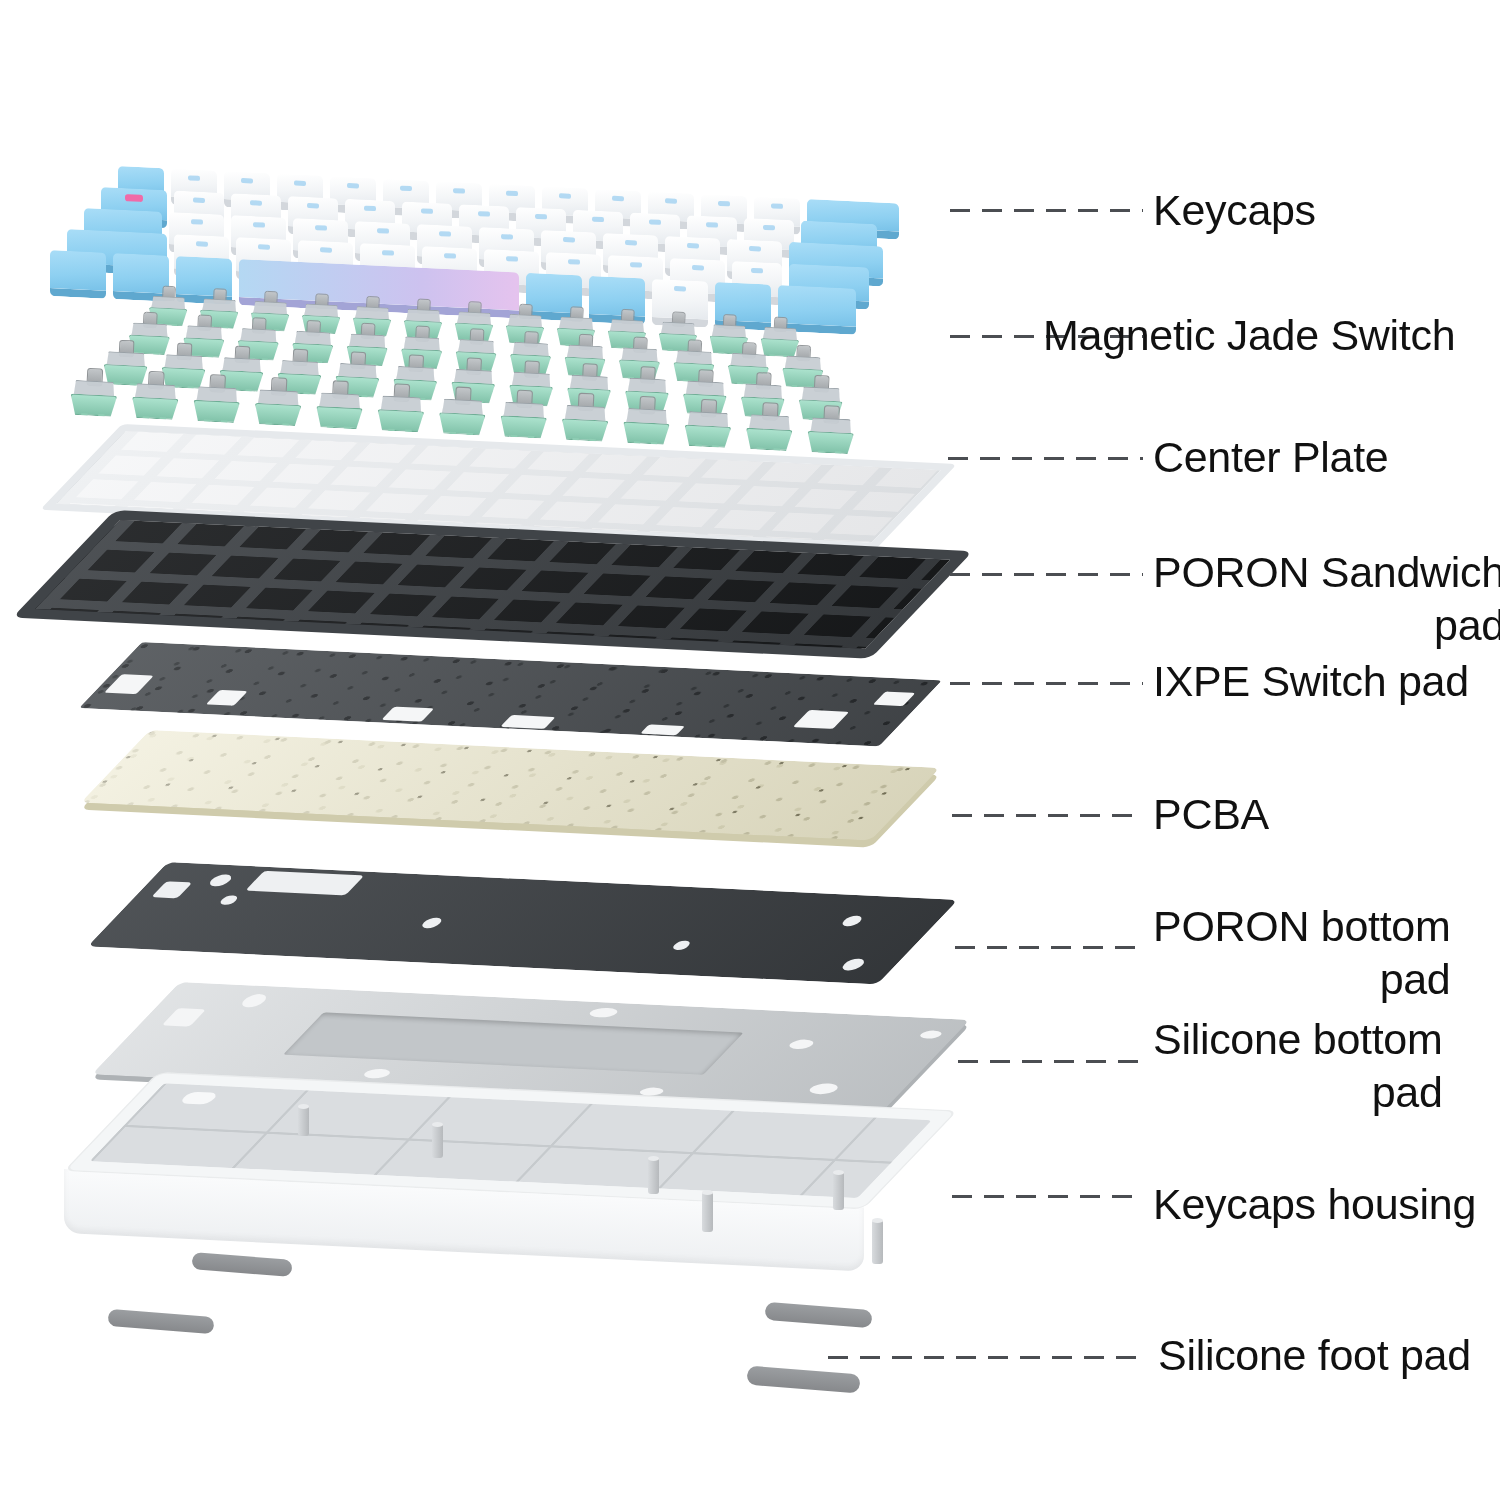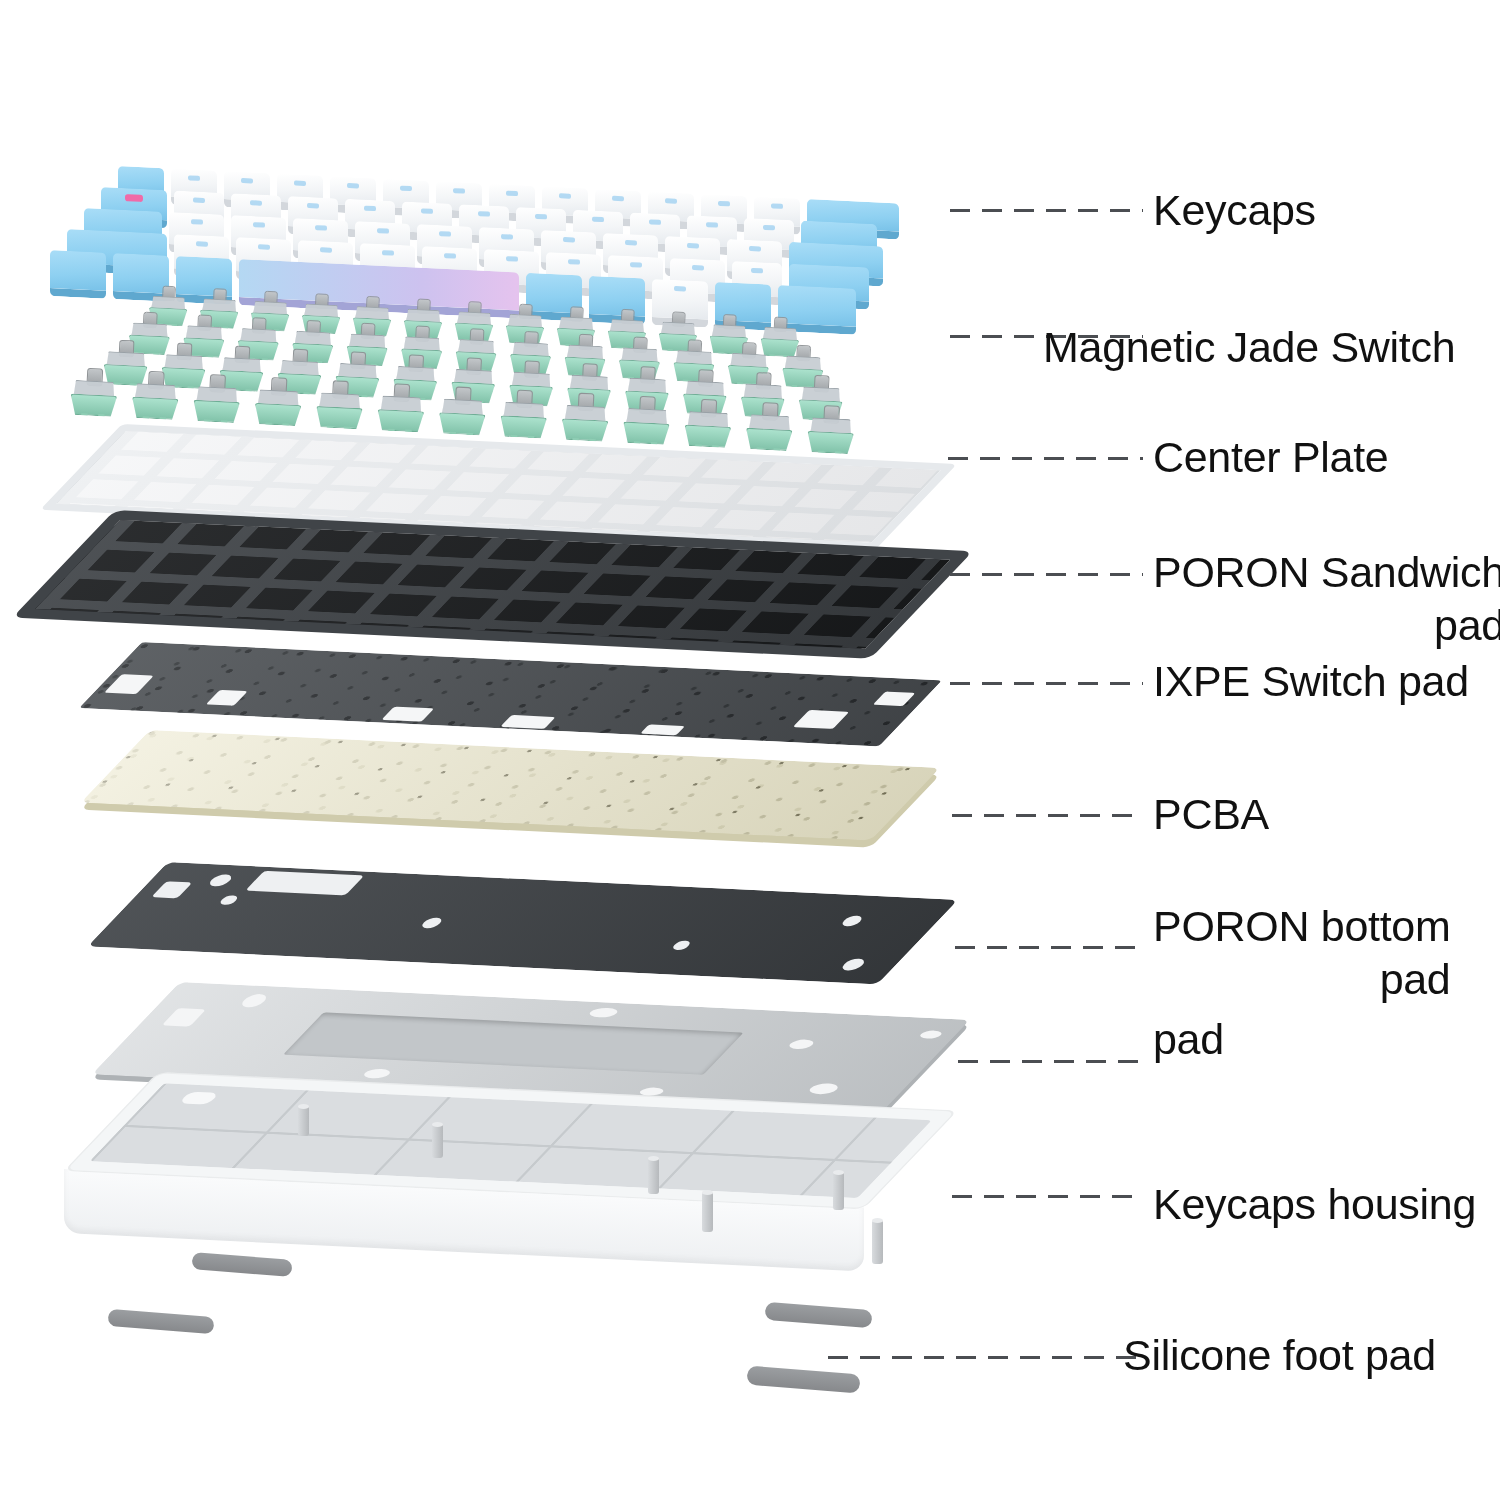--- a/index.html
+++ b/index.html
@@ -3,21 +3,21 @@
 <meta charset="utf-8">
 <style>
   html,body{margin:0;padding:0;background:#fff;}
   #canvas{position:relative;width:1500px;height:1500px;background:#fff;overflow:hidden;
           font-family:"Liberation Sans", sans-serif;text-align:right;}
 
   
   .label{position:absolute;color:var(--label,#111);font-size:43px;line-height:53px;
          letter-spacing:-0.3px;white-space:nowrap;}
   .label span{display:block;}
-  .label .outdent{margin-left:-110px;margin-top:12px;}
+  .label .outdent{margin-left:-110px;}
   .dash{position:absolute;height:3px;
         background:repeating-linear-gradient(90deg,var(--dash,#4b4e52) 0 20px,transparent 20px 32px);}
 
   
   .slab{position:absolute;transform:matrix(1,.048,-.63,.66,0,0);transform-origin:0 0;}
   .slab .ft{position:absolute;}
 
   
   .plate-side{background:#c3c7cb;border-radius:8px;}
   .plate{background-color:#f2f3f5;border:10px solid var(--plate,#e6e9ec);border-radius:6px;
@@ -557,22 +557,23 @@
     <span>IXPE Switch pad</span>
   </div>
   <div class="label" style="left:1153px;top:788px">
     <span>PCBA</span>
   </div>
   <div class="label" style="left:1153px;top:900px">
     <span>PORON bottom</span>
     <span>pad</span>
   </div>
   <div class="label" style="left:1153px;top:1013px">
+    <span>Silicone bottom</span>
     <span>pad</span>
   </div>
   <div class="label" style="left:1153px;top:1178px">
     <span>Keycaps housing</span>
   </div>
-  <div class="label" style="left:1123px;top:1329px">
+  <div class="label" style="left:1158px;top:1329px">
     <span>Silicone foot pad</span>
   </div>
 
 </div>
 
 </body></html>

